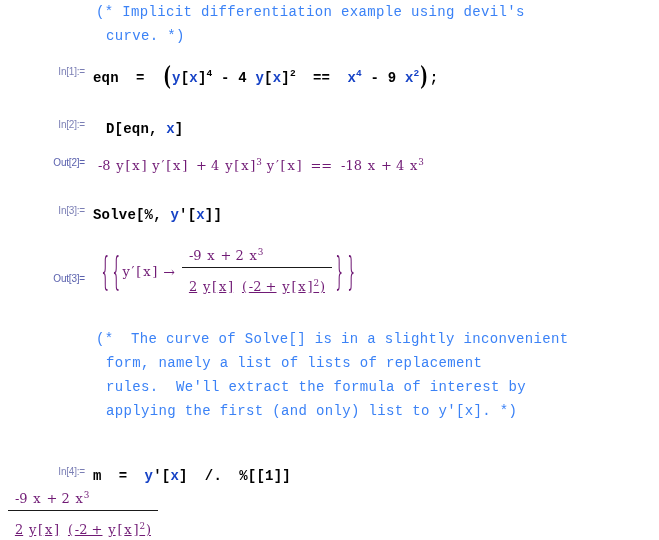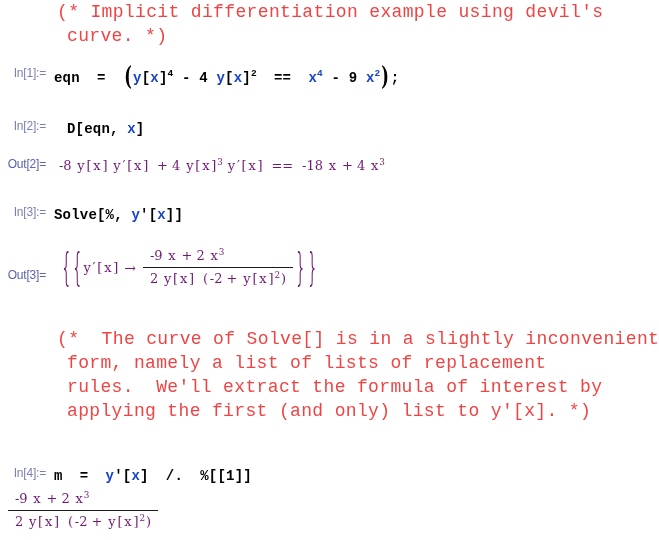--- a/index.html
+++ b/index.html
@@ -31,34 +31,35 @@
     align-items: flex-start;
   }
 
   .label {
     width: 54px;
     flex: 0 0 54px;
     text-align: right;
     padding-right: 8px;
     box-sizing: border-box;
     font-family: "Liberation Sans", sans-serif;
-    font-size: 12px;
+    font-size: 10px;
     color: #7b7fb5;
     white-space: pre;
     letter-spacing: -0.2px;
+    margin-left: 39px;
   }
   .label.out { color: #5b62ae; }
 
   .content { flex: 1 1 auto; }
 
   
   .comment {
     font-family: "Liberation Mono", monospace;
-    font-size: 18px;
-    color: #ef4444;
+    font-size: 14px;
+    color: #3b82f6;
     white-space: pre;
     letter-spacing: 0.35px;
     line-height: 24px;
   }
 
   
   .input {
     font-family: "Liberation Mono", monospace;
     font-size: 14px;
     font-weight: bold;
@@ -116,22 +117,23 @@
     white-space: nowrap;
   }
   .frac .bar {
     display: block;
     height: 1px;
     background: #1a1a1a;
     margin: 1px 0 1px 0;
   }
   .frac .den {
     display: block;
-    padding: 1px 6px 0 6px;
+    padding: 9px 6px 0 6px;
     white-space: nowrap;
+    text-decoration: underline;
   }
 
   .midrow {
     display: inline-flex;
     align-items: center;
   }
   .arrow { margin: 0 5px; font-size: 14px; }
 </style>
 </head>
 <body>

